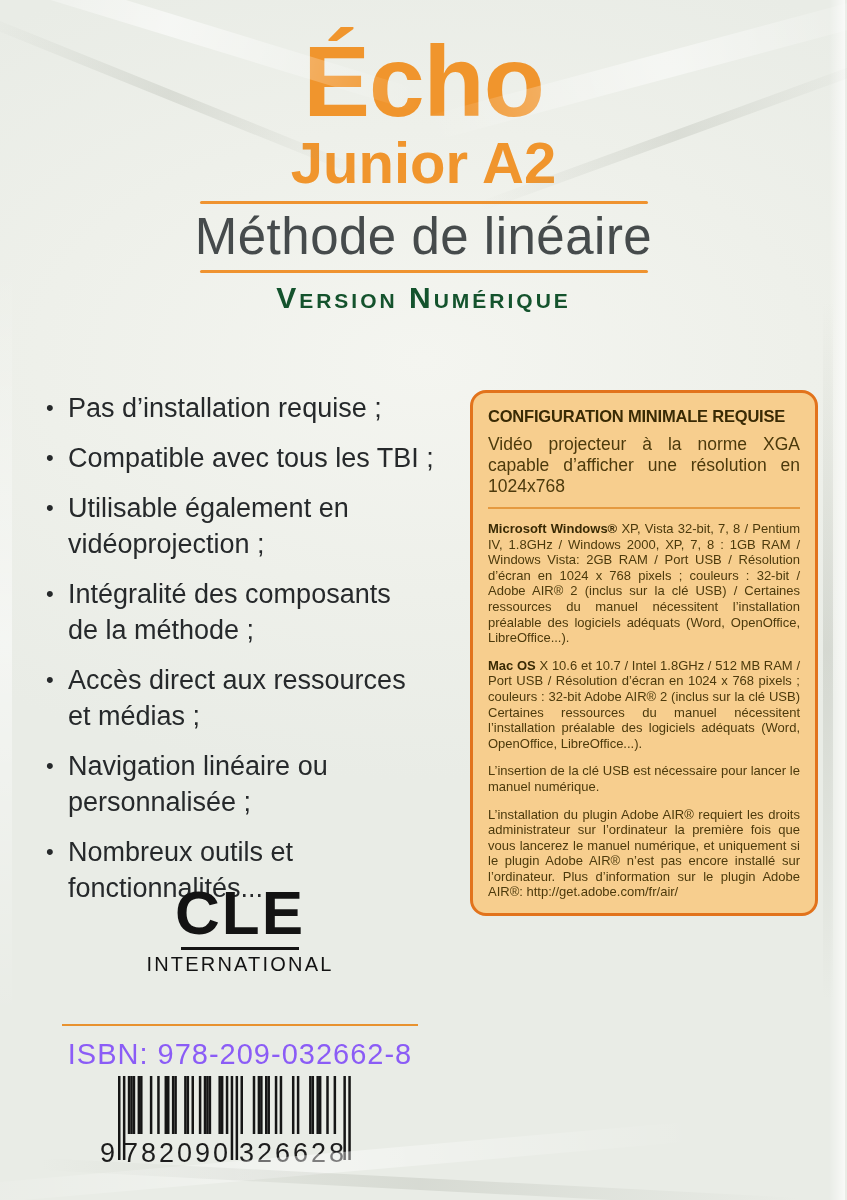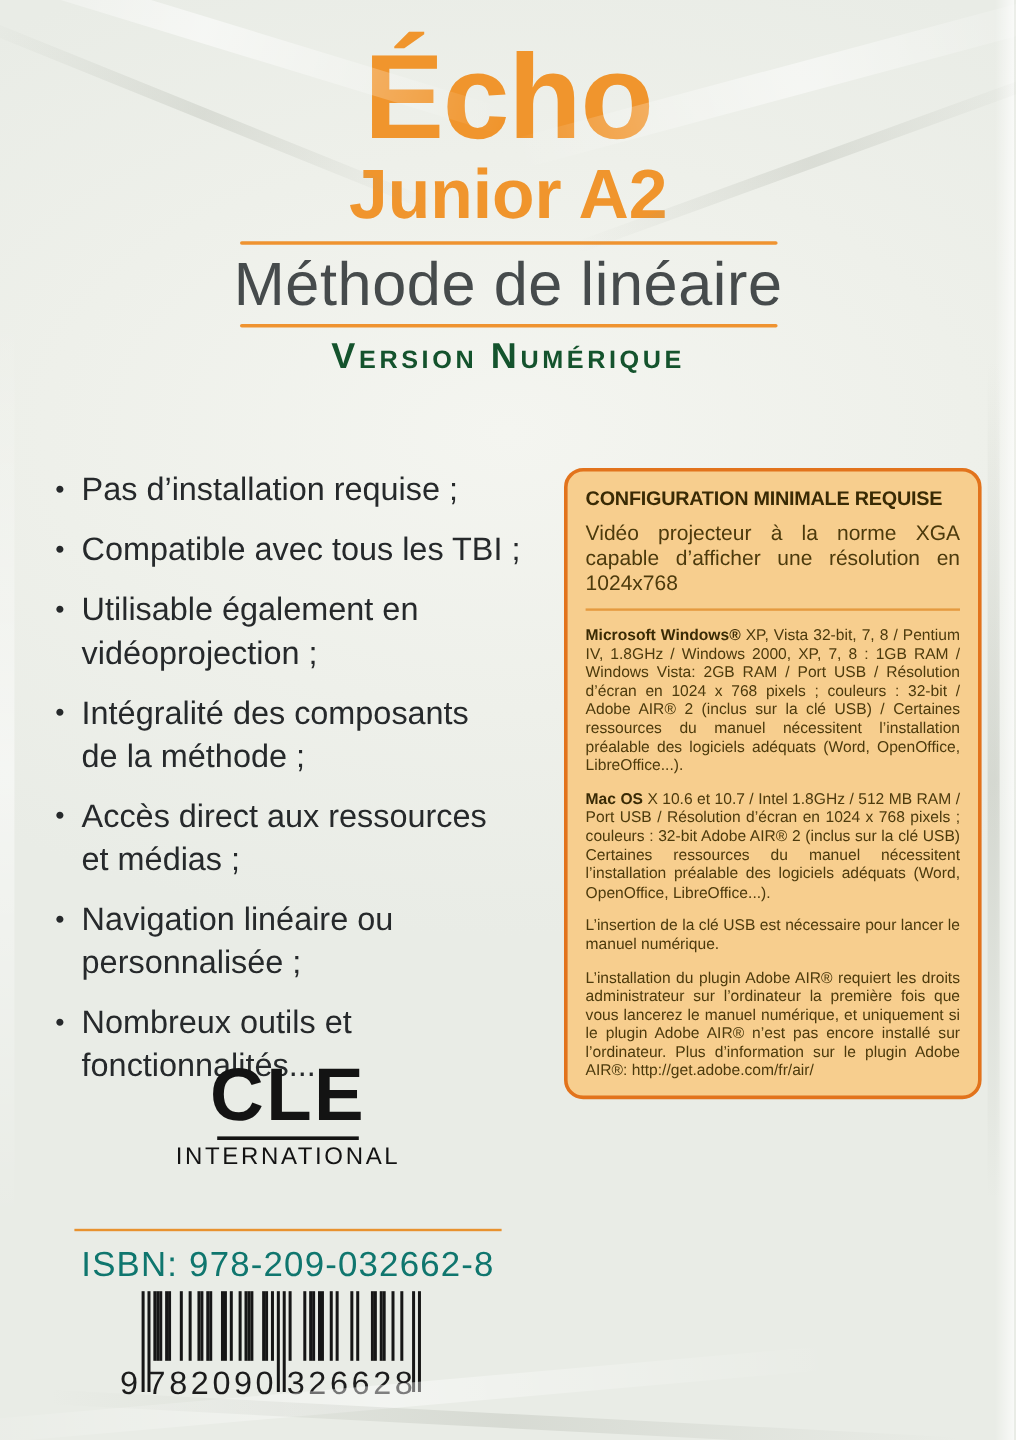--- a/index.html
+++ b/index.html
@@ -59,21 +59,21 @@
   .pub-subname{
     font-size:20px;font-weight:400;color:#131313;letter-spacing:2.2px;margin:0;
   }
 
   .left-divider{
     position:absolute;left:62px;top:1024px;width:356px;height:2px;
     background:#e8922f;
   }
   .isbn{
     position:absolute;left:42px;top:1038px;width:396px;text-align:center;
-    font-size:29px;color:#0f766e;letter-spacing:1px;
+    font-size:29px;color:#8b5cf6;letter-spacing:1px;
   }
   .barcode-wrap{position:absolute;left:100px;top:1074px;width:270px;height:94px;}
   .barcode-wrap svg{display:block;}
   .bc-digit{font-family:"Liberation Sans", sans-serif;font-size:27px;fill:#1c1c1c;letter-spacing:3px;}
 
   
   .req-box{
     position:absolute;left:470px;top:390px;width:348px;box-sizing:border-box;
     background:#f7ce8e;
     border:3px solid #e2731c;border-radius:16px;

